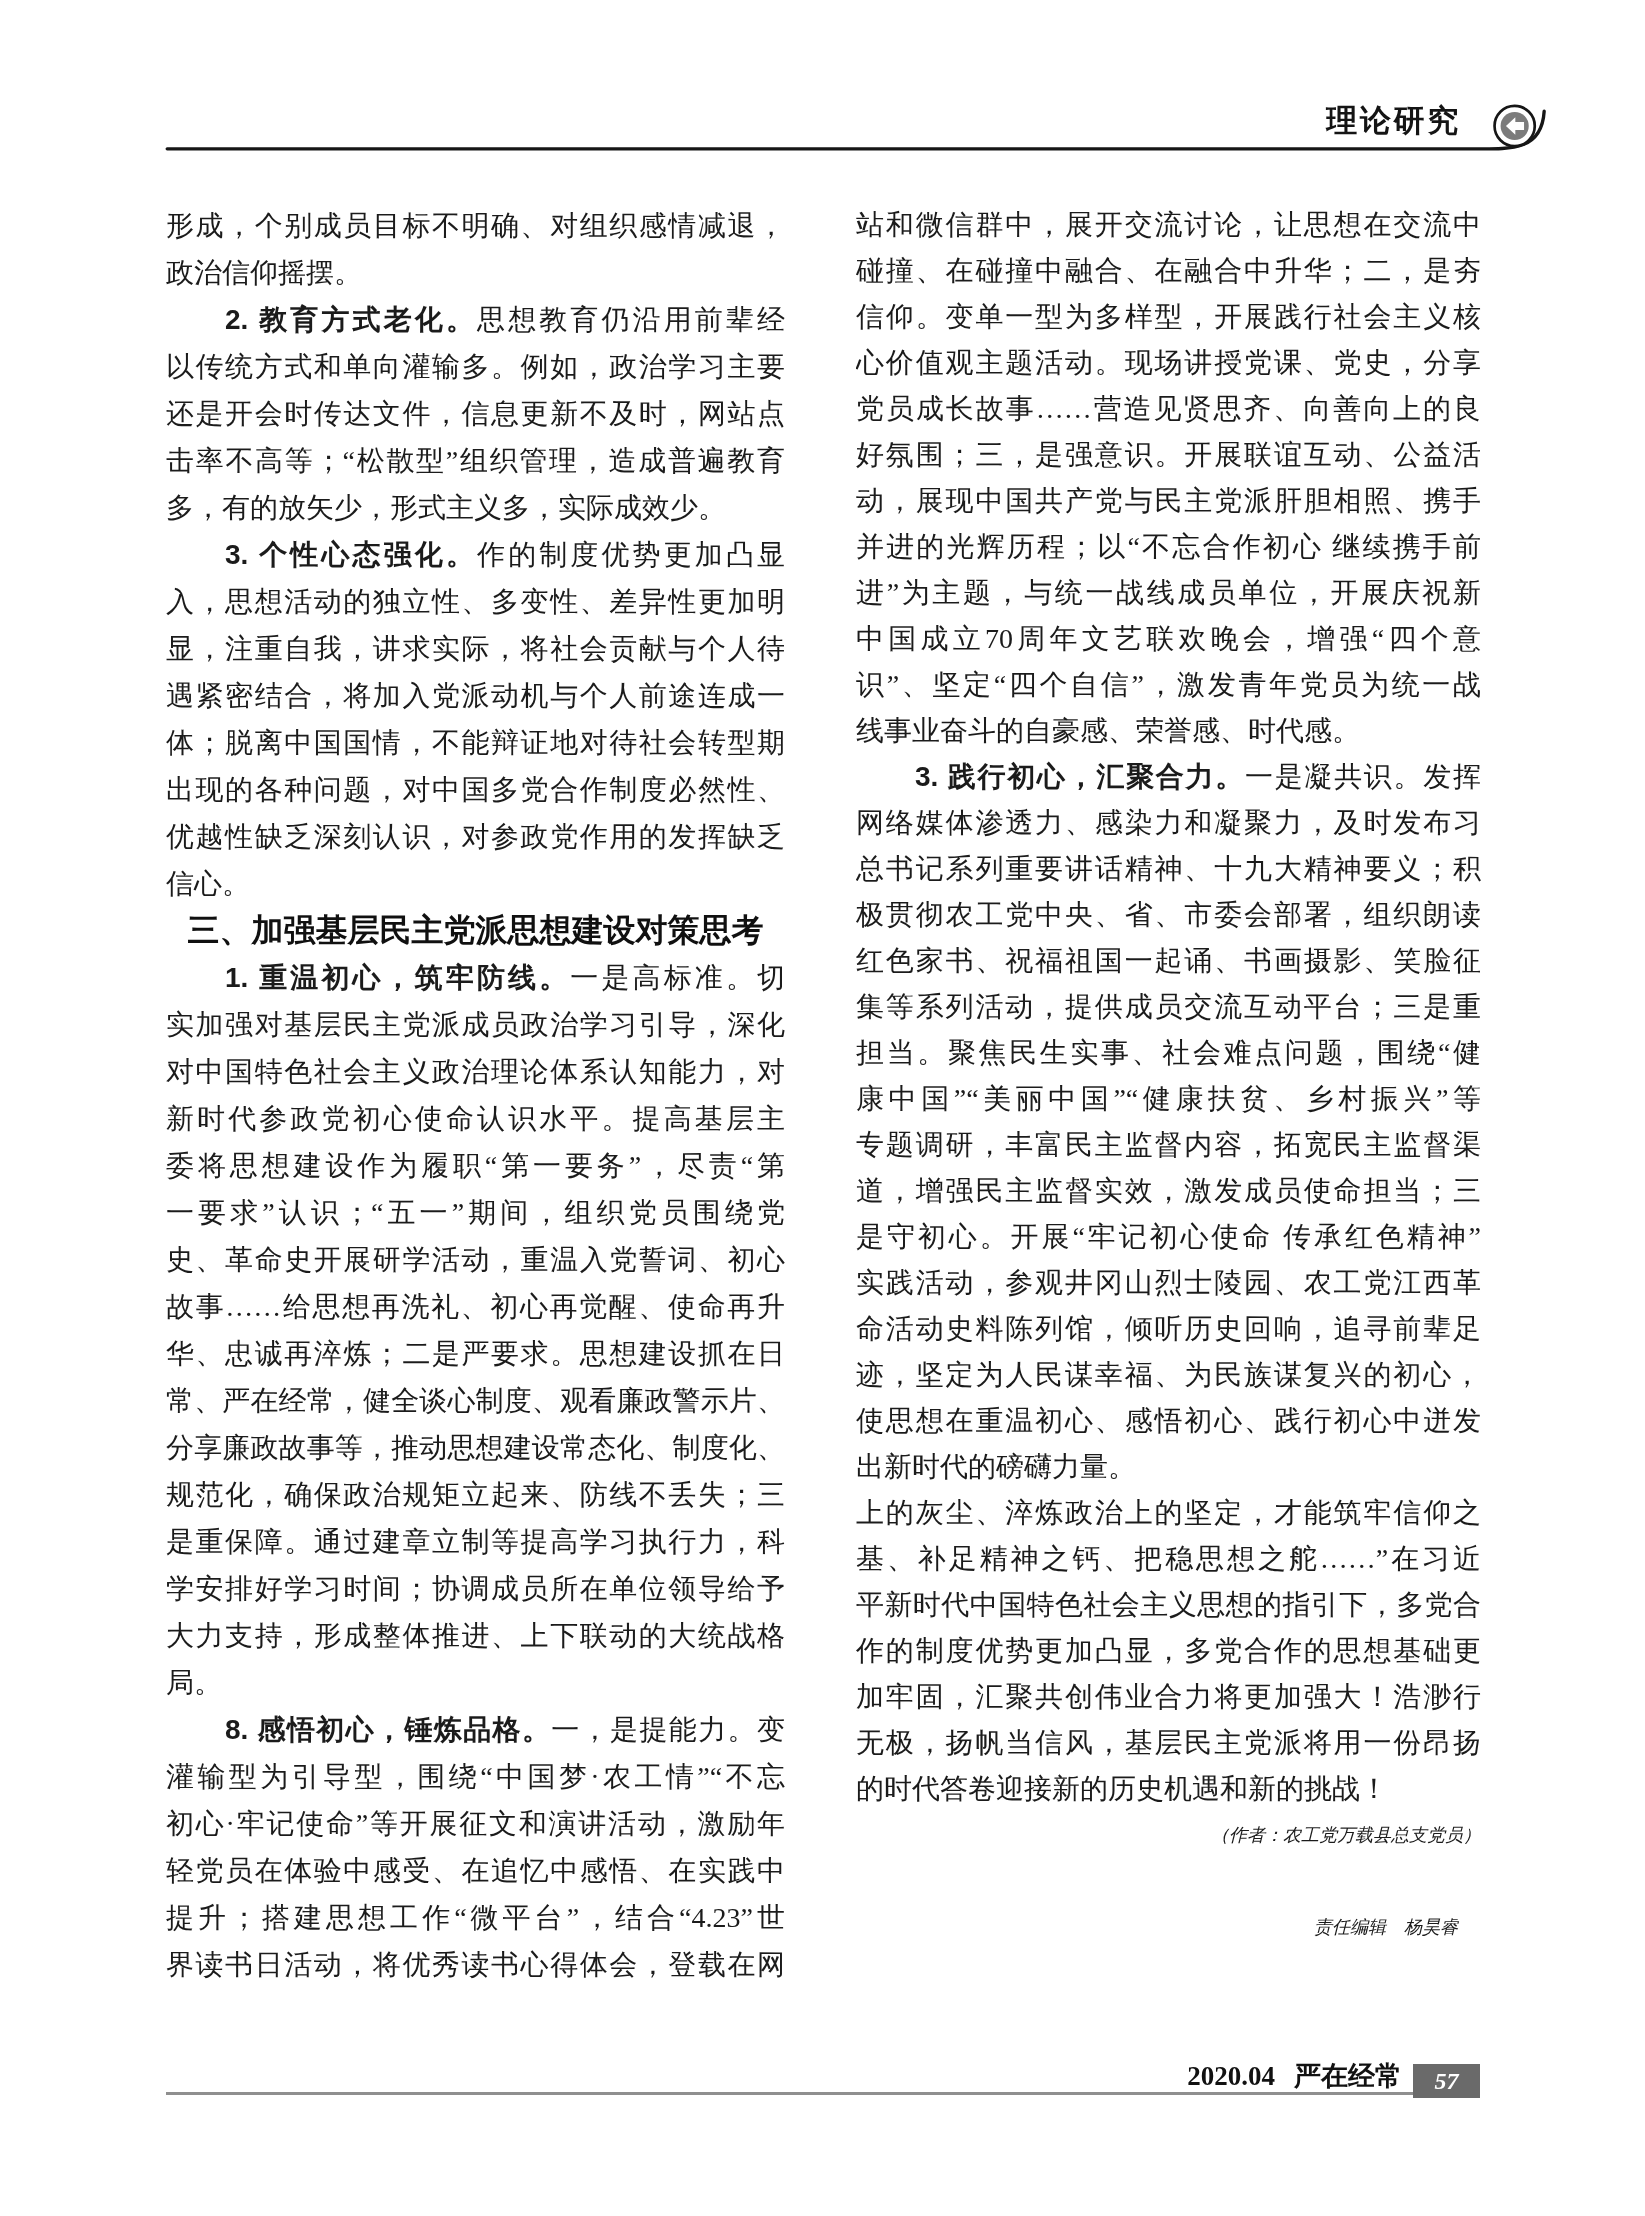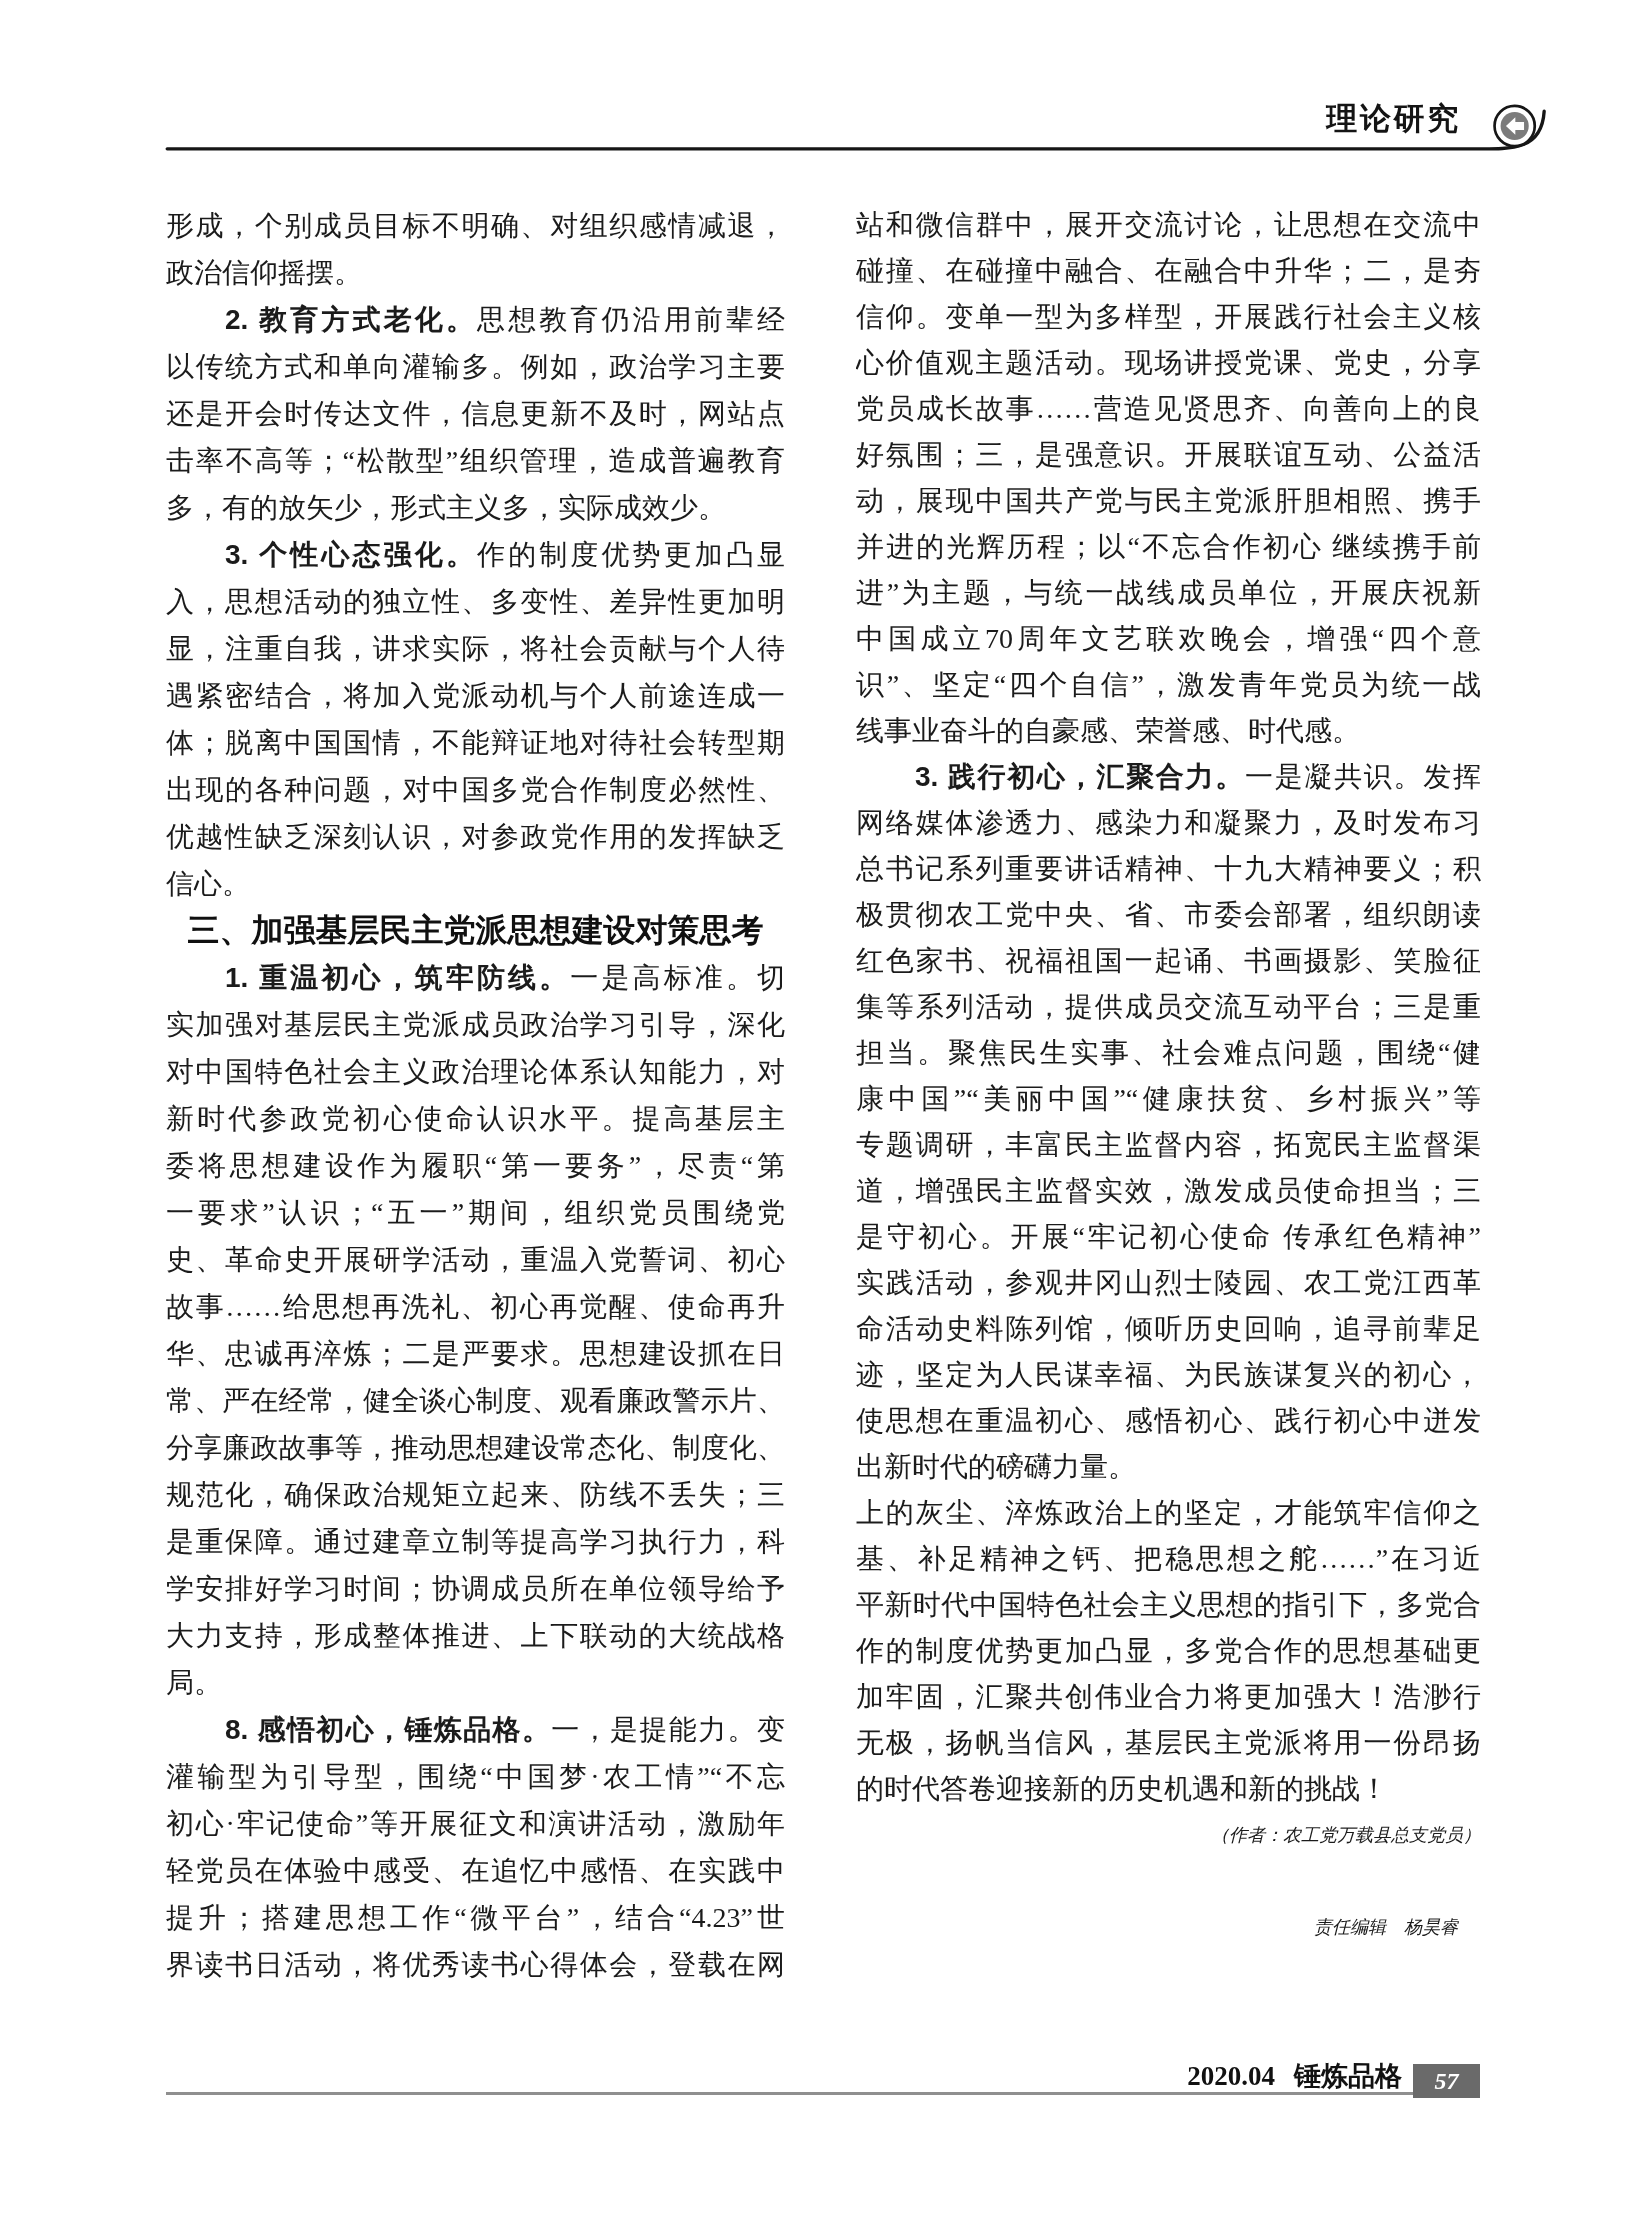--- a/index.html
+++ b/index.html
@@ -3,21 +3,21 @@
 <meta charset="utf-8">
 <style>
   html,body{margin:0;padding:0;background:#e8e8e8;}
   .page{
     position:relative;width:1645px;height:2216px;background:#ffffff;overflow:hidden;
     font-family:"Liberation Serif","DejaVu Serif",serif;color:#1b1b1b;margin:0 auto;
   }
   
   .header-title{
     position:absolute;top:105px;right:184px;
-    font-family:Liberation Mono, monospace;font-weight:700;
+    font-family:Liberation Serif, serif;font-weight:700;
     font-size:31px;line-height:1;color:#141414;letter-spacing:2.7px;
   }
   .header-art{position:absolute;left:0;top:0;width:1645px;height:181px;}
   
   .col{position:absolute;top:202px;}
   .col-left{left:166px;width:619px;}
   .col-right{left:856px;width:625px;}
   .line{
     font-size:28px;text-align:justify;text-align-last:justify;overflow:hidden;
   }
@@ -143,20 +143,20 @@
       <div class="line"><span>无极，扬帆当信风，基层民主党派将用一份昂扬</span></div>
       <div class="line end"><span>的时代答卷迎接新的历史机遇和新的挑战！</span></div>
       <div class="line author"><span>（作者：农工党万载县总支党员）</span></div>
       <div class="line spacer"></div>
       <div class="line editor"><span>责任编辑　杨昊睿</span></div>
     </div>
 
   <div class="footer-rule"></div>
   <div class="footer-text">
     <span class="footer-issue">2020.04</span>
-    <span class="footer-journal">锤炼品格</span>
+    <span class="footer-journal">严在经常</span>
   </div>
   <div class="page-number-box">
     <span>57</span>
   </div>
 
 </div>
 
 
 </body></html>

